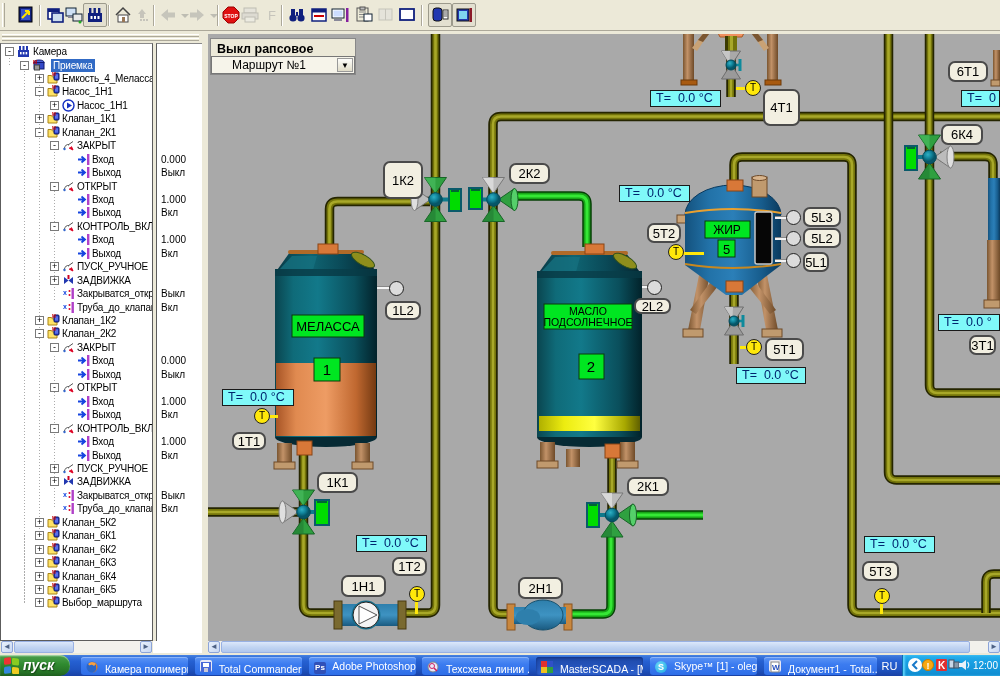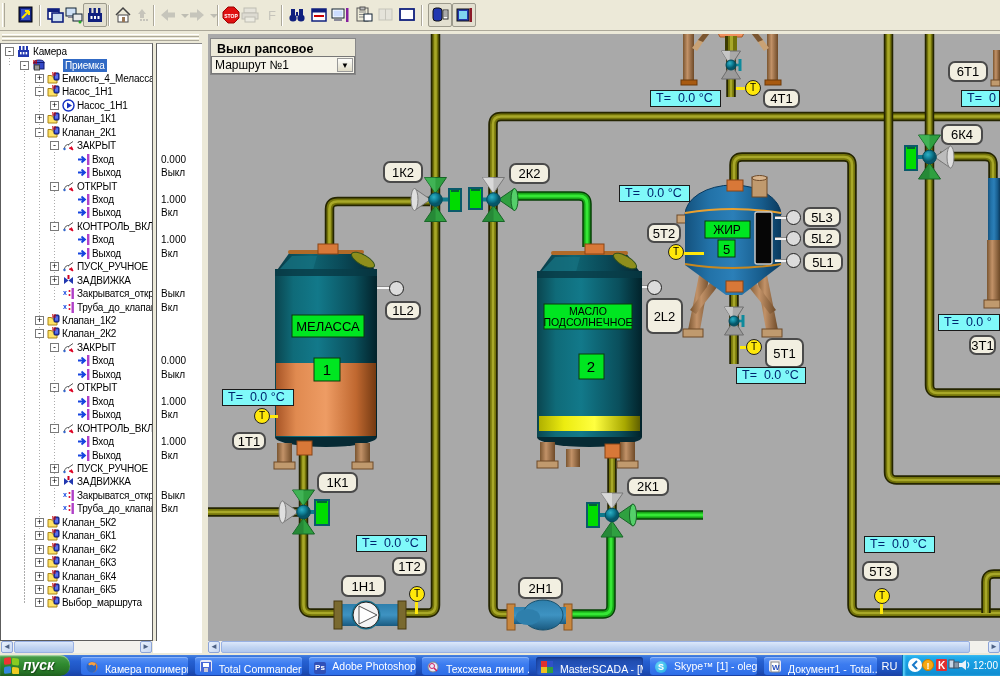--- a/index.html
+++ b/index.html
@@ -185,21 +185,21 @@
 <span class="tlabel" style="left:32px">Камера</span>
 </div>
 <div class="trow" style="left:0;top:14.5px;width:151px">
 <div class="texp" style="left:19px;top:2px">-</div>
 <div class="tico" style="left:31px;top:0px"><svg width="13" height="13" viewBox="0 0 13 13">
             <ellipse cx="7" cy="3.5" rx="5" ry="2.5" fill="#4A5FD8" stroke="#101a70"></ellipse>
             <rect x="2" y="3.5" width="10" height="6.5" fill="#3348C8" stroke="#101a70"></rect>
             <rect x="2.5" y="6" width="5" height="5" fill="#999" stroke="#444"></rect>
             <text x="1" y="5" font-size="5" fill="#C00" font-weight="bold">M</text>
           </svg></div>
-<span class="tlabel tsel" style="left:62px">Приемка</span>
+<span class="tlabel tsel" style="left:50px">Приемка</span>
 </div>
 <div class="trow" style="left:0;top:27.9px;width:151px">
 <div class="texp" style="left:34px;top:2px">+</div>
 <div class="tico" style="left:46px;top:0px"><svg width="13" height="13" viewBox="0 0 13 13">
             <path d="M1 4 L1 11 L10 11 L10 5 L5.5 5 L4.5 3.5 L1 3.5 Z" fill="#FFE366" stroke="#A88418"></path>
             <rect x="7" y="1" width="5" height="7" rx="1" fill="#2E44D0" stroke="#0A1560"></rect>
             <rect x="8" y="2.5" width="3" height="4" fill="#5A70E8"></rect>
             <text x="5" y="4" font-size="4.5" fill="#C00" font-weight="bold">M</text>
           </svg></div>
 <span class="tlabel" style="left:61px">Емкость_4_Меласса</span>
@@ -818,41 +818,41 @@
         <polygon points="151,572 151,590 169,581" fill="#fff" stroke="#555"></polygon>
         <rect x="299" y="570" width="8" height="26" fill="#C9873E" stroke="#8A5520"></rect>
         <rect x="356" y="570" width="8" height="26" fill="#C9873E" stroke="#8A5520"></rect>
         <rect x="306" y="573" width="52" height="17" fill="url(#pumpb)"></rect>
         <ellipse cx="335" cy="581" rx="20" ry="15" fill="url(#pumpb)" stroke="#14506E"></ellipse>
         <ellipse cx="320" cy="583" rx="12" ry="8" fill="#2E7FAC"></ellipse>
       </svg>
 <div class="abs" style="left:2px;top:4px;width:146px;height:37px;background:#ECE9D8;border:1px solid #888">
         <div style="font-size:12.5px;font-weight:bold;color:#000;padding:3px 0 0 6px">Выкл рапсовое</div>
       </div>
-<div class="abs" style="left:3px;top:22px;width:144px;height:18px;background:#F6F4EA;border:1px solid #777;font-size:12px;line-height:16px;color:#000;padding-left:3px">Маршрут №1<div style="position:absolute;right:1px;top:1px;width:16px;height:14px;background:linear-gradient(180deg,#FDFDFB,#E0DCC8);border:1px solid #999;font-size:8px;text-align:center;line-height:13px">▼</div></div>
-<div class="lbl" style="left:175px;top:127px;width:40px;height:22px">1К2</div>
+<div class="abs" style="left:3px;top:22px;width:144px;height:18px;background:#F6F4EA;border:1px solid #777;font-size:12px;line-height:16px;color:#000;padding-left:20px">Маршрут №1<div style="position:absolute;right:1px;top:1px;width:16px;height:14px;background:linear-gradient(180deg,#FDFDFB,#E0DCC8);border:1px solid #999;font-size:8px;text-align:center;line-height:13px">▼</div></div>
+<div class="lbl" style="left:175px;top:127px;width:40px;height:38px">1К2</div>
 <div class="lbl" style="left:301px;top:129px;width:41px;height:21px">2К2</div>
 <div class="lbl" style="left:109px;top:438px;width:41px;height:21px">1К1</div>
 <div class="lbl" style="left:419px;top:443px;width:42px;height:19px">2К1</div>
 <div class="lbl" style="left:733px;top:90px;width:42px;height:21px">6К4</div>
 <div class="lbl" style="left:740px;top:27px;width:40px;height:21px">6Т1</div>
-<div class="lbl" style="left:555px;top:55px;width:37px;height:19px">4Т1</div>
+<div class="lbl" style="left:555px;top:55px;width:37px;height:37px">4Т1</div>
 <div class="lbl" style="left:761px;top:301px;width:27px;height:20px">3Т1</div>
 <div class="lbl" style="left:24px;top:398px;width:34px;height:18px">1Т1</div>
 <div class="lbl" style="left:184px;top:523px;width:35px;height:19px">1Т2</div>
 <div class="lbl" style="left:133px;top:541px;width:45px;height:22px">1Н1</div>
 <div class="lbl" style="left:310px;top:543px;width:45px;height:22px">2Н1</div>
-<div class="lbl" style="left:557px;top:304px;width:39px;height:30px">5Т1</div>
+<div class="lbl" style="left:557px;top:304px;width:39px;height:23px">5Т1</div>
 <div class="lbl" style="left:439px;top:189px;width:34px;height:20px">5Т2</div>
 <div class="lbl" style="left:654px;top:527px;width:37px;height:20px">5Т3</div>
 <div class="lbl" style="left:177px;top:267px;width:36px;height:19px">1L2</div>
-<div class="lbl" style="left:438px;top:264px;width:37px;height:36px">2L2</div>
+<div class="lbl" style="left:426px;top:264px;width:37px;height:16px">2L2</div>
 <div class="lbl" style="left:595px;top:173px;width:38px;height:20px">5L3</div>
 <div class="lbl" style="left:595px;top:194px;width:38px;height:20px">5L2</div>
-<div class="lbl" style="left:595px;top:218px;width:40px;height:20px">5L1</div>
+<div class="lbl" style="left:595px;top:218px;width:26px;height:20px">5L1</div>
 <div class="tbox" style="left:442px;top:56px;width:71px;height:17px">T=&nbsp;&nbsp;0.0 °C</div>
 <div class="tbox" style="left:753px;top:56px;width:39px;height:17px">T=&nbsp;&nbsp;0</div>
 <div class="tbox" style="left:411px;top:151px;width:71px;height:17px">T=&nbsp;&nbsp;0.0 °C</div>
 <div class="tbox" style="left:14px;top:355px;width:72px;height:17px">T=&nbsp;&nbsp;0.0 °C</div>
 <div class="tbox" style="left:148px;top:501px;width:71px;height:17px">T=&nbsp;&nbsp;0.0 °C</div>
 <div class="tbox" style="left:528px;top:333px;width:70px;height:17px">T=&nbsp;&nbsp;0.0 °C</div>
 <div class="tbox" style="left:656px;top:502px;width:71px;height:17px">T=&nbsp;&nbsp;0.0 °C</div>
 <div class="tbox" style="left:730px;top:280px;width:62px;height:17px">T=&nbsp;&nbsp;0.0 °</div>
 <div class="stem" style="left:528px;top:53px;width:10px;height:3px"></div>
 <div class="ycirc" style="left:537px;top:46px">T</div>

